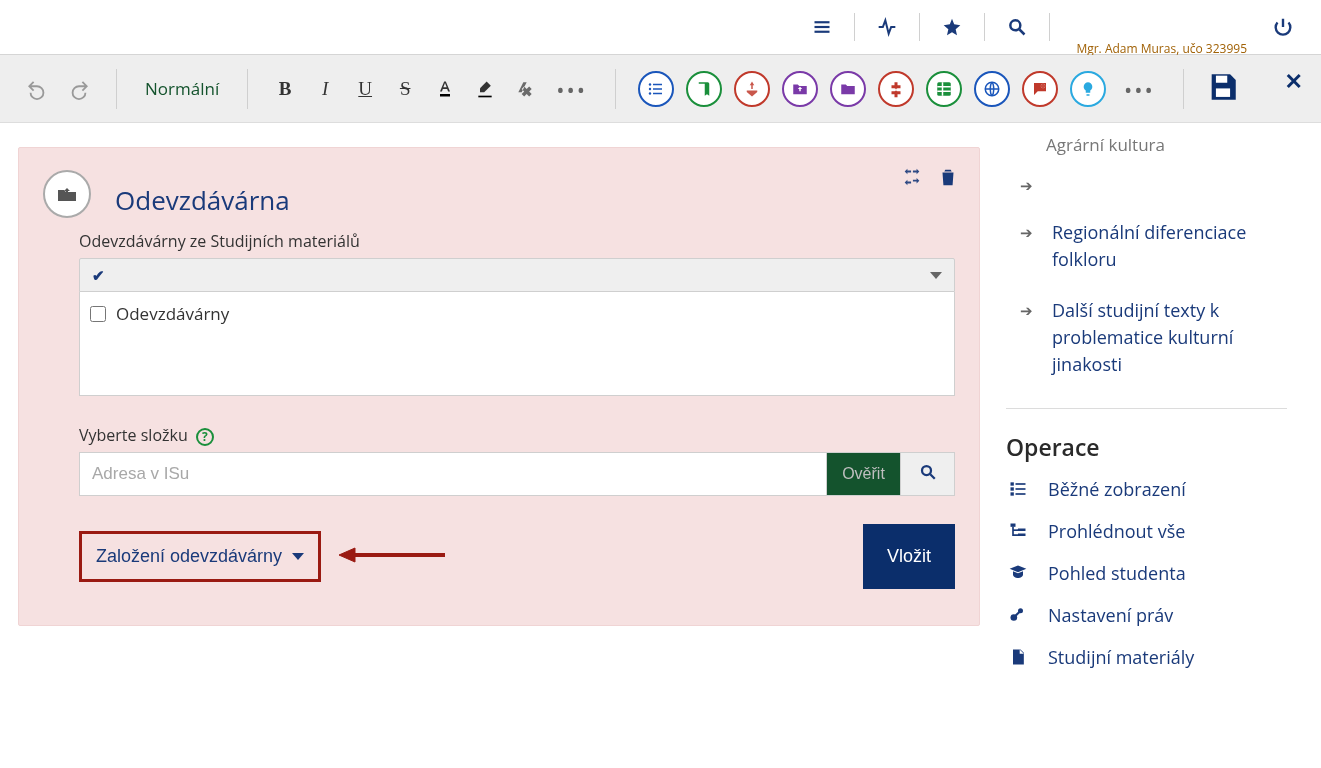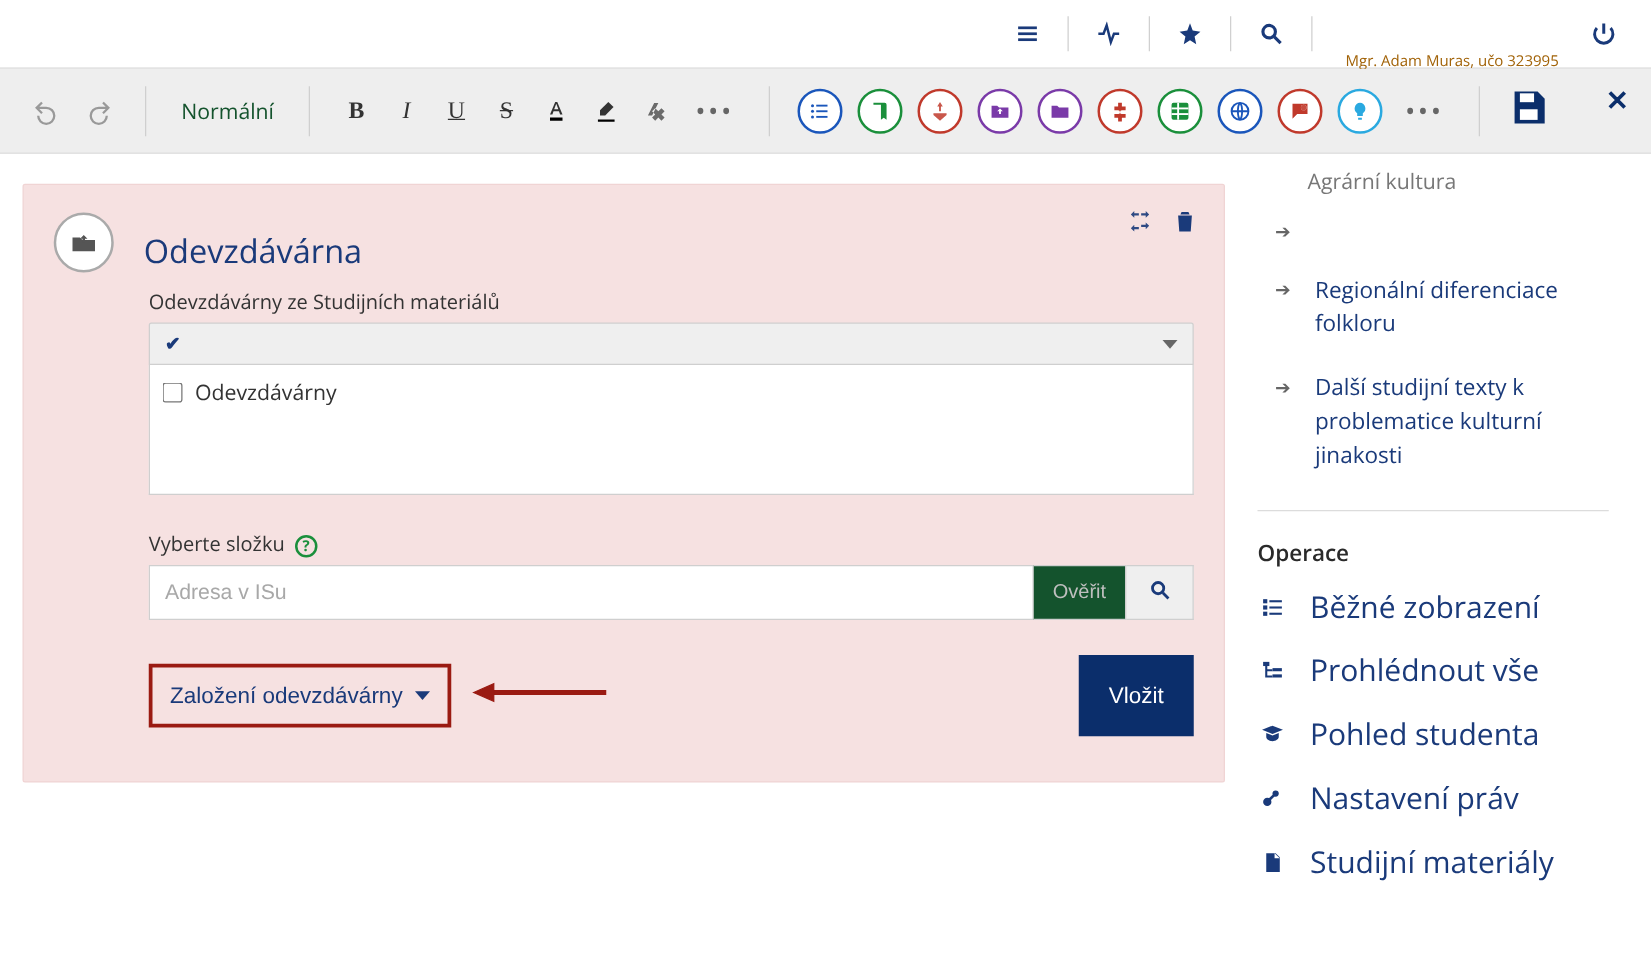--- a/index.html
+++ b/index.html
@@ -89,21 +89,21 @@
   }
   .card-top{display:flex;align-items:flex-end;gap:24px;margin-bottom:10px;}
   .round-icon{
     width:48px;height:48px;border-radius:50%;border:2px solid #aaa;background:#fff;
     display:flex;align-items:center;justify-content:center;flex-shrink:0;
   }
   .round-icon svg{width:24px;height:24px;fill:#555;}
   .card-title{font-size:26px;color:var(--navy);font-weight:500;margin:6px 0 0 0;}
   .card-actions{position:absolute;top:18px;right:20px;display:flex;gap:14px;}
   .card-actions .ic{width:22px;height:22px;cursor:pointer;color:var(--navy);}
-  .card-body{margin-left:76px;}
+  .card-body{margin-left:36px;}
   .label{color:#333;font-size:16px;margin:12px 0 6px;}
   .help{display:inline-flex;width:18px;height:18px;border:2px solid var(--green);border-radius:50%;color:var(--green);font-size:12px;font-weight:bold;align-items:center;justify-content:center;margin-left:4px;cursor:pointer;}
   
   .selectbox{
     background:#efefef;border:1px solid #cfcfcf;border-radius:2px 2px 0 0;
     height:34px;display:flex;align-items:center;justify-content:space-between;
     padding:0 12px;cursor:pointer;
   }
   .selectbox .chk{color:var(--navy);font-weight:bold;}
   .listbox{
@@ -135,26 +135,26 @@
   .primary-btn{
     background:var(--navy2);color:#fff;border:none;font-size:18px;padding:22px 24px;cursor:pointer;
   }
   
   .side-cut{color:#777;font-size:17px;margin:0 0 16px 40px;}
   .side-list{list-style:none;margin:0;padding:0;}
   .side-list li{display:flex;gap:14px;align-items:flex-start;margin:0 0 24px 14px;}
   .arrow-ic{width:18px;flex-shrink:0;color:#666;margin-top:3px;}
   .side-link{color:var(--navy);font-size:18px;line-height:1.5;cursor:pointer;}
   .side-hr{border:none;border-top:1px solid #dcdcdc;margin:30px 0 22px;}
-  .side-h{font-size:18px;font-weight:600;margin:0 0 14px;}
+  .side-h{font-size:23px;font-weight:600;margin:0 0 14px;}
   .op-list{list-style:none;margin:0;padding:0;}
   .op-list li{display:flex;gap:18px;align-items:center;margin:0 0 18px 0;}
   .op-ic{width:24px;height:24px;display:flex;align-items:center;justify-content:center;color:var(--navy);flex-shrink:0;}
   .op-ic svg{width:20px;height:20px;fill:currentColor;}
-  .op-link{color:var(--navy);font-size:24px;cursor:pointer;}
+  .op-link{color:var(--navy);font-size:18px;cursor:pointer;}
   
   .caret-down{display:inline-block;width:0;height:0;border-left:6px solid transparent;border-right:6px solid transparent;border-top:7px solid currentColor;}
 </style>
 </head>
 <body>
 
 <div class="topbar">
   <div class="tb-icon">
     <svg viewBox="0 0 24 24" width="20" height="20" fill="currentColor">
         <rect x="3" y="5" width="18" height="2.6"></rect>

